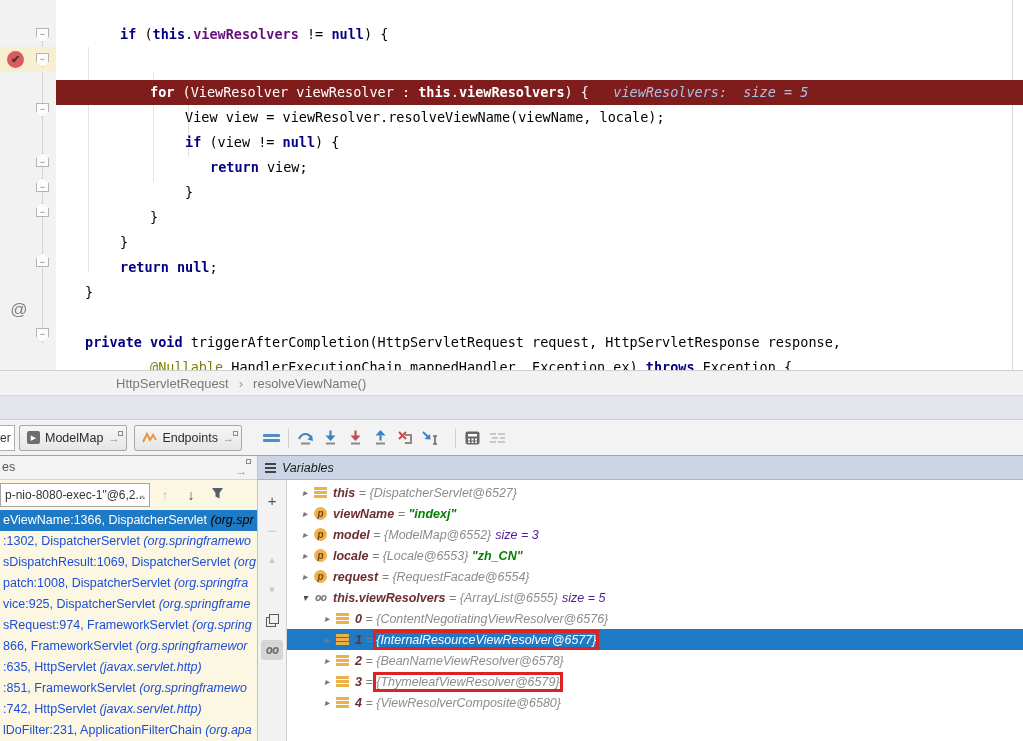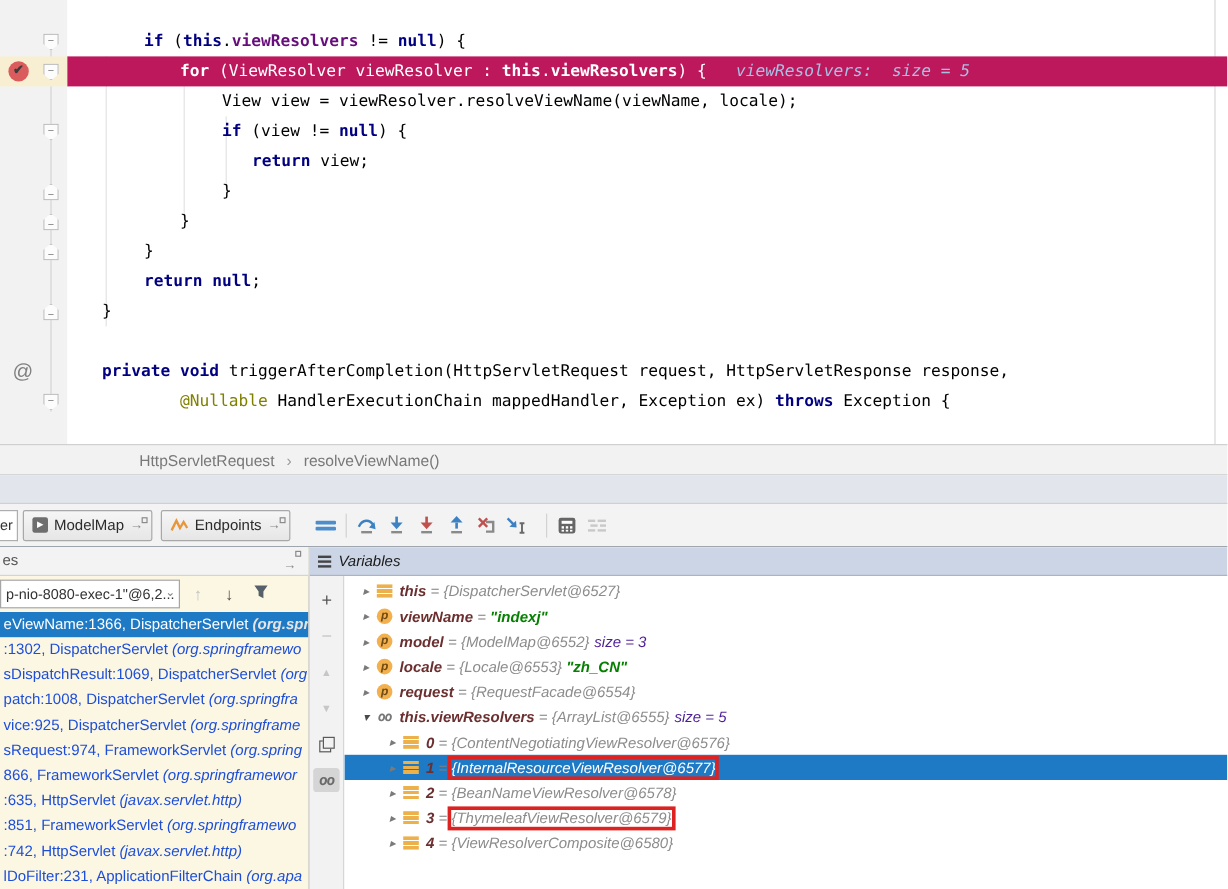--- a/index.html
+++ b/index.html
@@ -8,21 +8,21 @@
   #root { position:relative; width:1023px; height:741px; background:#fff; }
 
   
   #editor { position:absolute; left:0; top:0; width:1023px; height:370px; background:#fff; overflow:hidden; }
   #gutter { position:absolute; left:0; top:0; width:56px; height:370px; background:#f2f2f2; }
   #fold-line { position:absolute; left:42px; top:28px; width:1px; height:315px; background:#d4d4d4; }
   .indent-guide { position:absolute; width:1px; background:#e3e3e3; }
   #margin-line { position:absolute; left:1012px; top:0; width:1px; height:370px; background:#d8d8d8; }
   #code-lines { position:absolute; left:56px; top:0; width:967px; padding-top:22px; }
   .code-line { height:25px; line-height:25px; white-space:pre; font-family:"DejaVu Sans Mono","Liberation Mono",monospace; font-size:13.5px; color:#000; }
-  .code-line.hl { background:#be185d; }
+  .code-line.hl { background:#7f1d1d;margin-top:33px; }
   .seg-kw { color:#000080; font-weight:bold; }
   .seg-fld { color:#660e7a; font-weight:bold; }
   .seg-p { color:#000; }
   .seg-ann { color:#808000; }
   .seg-hint { color:#6b84ad; font-style:italic; }
   .code-line.hl .seg-kw, .code-line.hl .seg-fld, .code-line.hl .seg-p { color:#ffffff; }
   .code-line.hl .seg-hint { color:#a9c0e4; }
   .bp-strip { position:absolute; left:0; width:56px; height:25px; background:#f8efd2; }
   .breakpoint { position:absolute; left:7px; width:17px; height:17px; border-radius:50%; background:#db5c5c; color:#3b3b3b; font-size:11px; line-height:16px; text-align:center; font-weight:bold; }
   .fold-marker { position:absolute; left:36px; width:13px; height:14px; background:#fcfcfc; border:1px solid #b4b4b4; color:#777; font-size:9px; line-height:10px; text-align:center; }
@@ -53,21 +53,21 @@
   #frames-header { height:24px; background:#f3f3f3; border-bottom:1px solid #d4d4d4; font-size:12.5px; color:#555; line-height:23px; padding:0 8px 0 2px; position:relative; }
   #frames-header .float-hint { position:absolute; right:10px; top:4px; }
   #thread-row { height:30px; display:flex; align-items:center; padding:0 0 0 0; gap:4px; }
   #thread-dropdown { width:150px; height:24px; background:#fff; border:1px solid #a6a6a6; font-size:12px; color:#333; line-height:22px; padding:0 14px 0 4px; white-space:nowrap; overflow:hidden; position:relative; }
   #thread-dropdown .dd-chev { position:absolute; right:3px; top:0; color:#888; font-size:10px; }
   .mini-arrow { font-size:14px; font-weight:bold; width:22px; text-align:center; }
   #frame-rows { flex:1; overflow:hidden; }
   .frame-row { height:21px; line-height:21px; padding-left:3px; font-size:12.5px; color:#1d4ed8; white-space:nowrap; overflow:hidden; }
   .frame-row .pkg { font-style:italic; }
   .frame-row.selected { background:#1e7ac4; color:#fff; }
-  .frame-row.selected .pkg { color:#e5e5e5;font-weight:bold; }
+  .frame-row.selected .pkg { color:#000000; }
 
   #variables-panel { flex:1; display:flex; flex-direction:column; overflow:hidden;font-style:italic; }
   #variables-header { height:24px; background:#ccd5e5; border-bottom:1px solid #aab4c4; display:flex; align-items:center; gap:6px; padding-left:7px; font-size:12.5px; color:#1a1a1a; }
   .mini-burger { display:inline-block; width:11px; }
   .mini-burger i { display:block; height:2px; background:#444; margin:2px 0; }
   #variables-body { flex:1; display:flex; }
   #watch-toolbar { width:29px; background:#f2f2f2; border-right:1px solid #cfcfcf; display:flex; flex-direction:column; align-items:center; padding-top:10px; gap:10px; }
   .wbtn { width:22px; height:20px; display:flex; align-items:center; justify-content:center; font-size:15px; color:#555; }
   .wbtn.disabled { color:#c6c6c6; }
   .wbtn.small { font-size:9px; }

